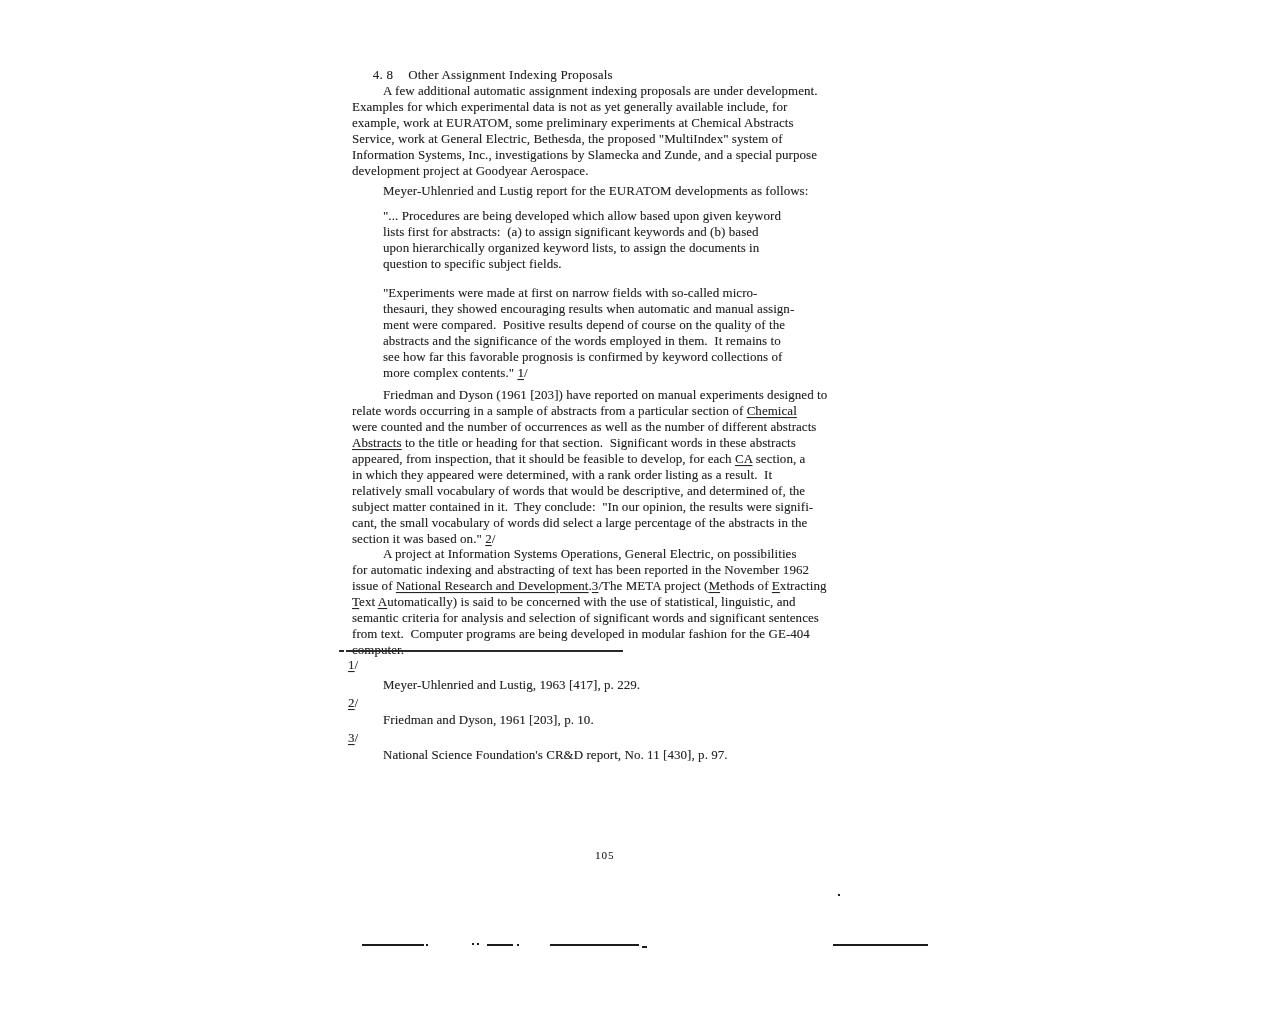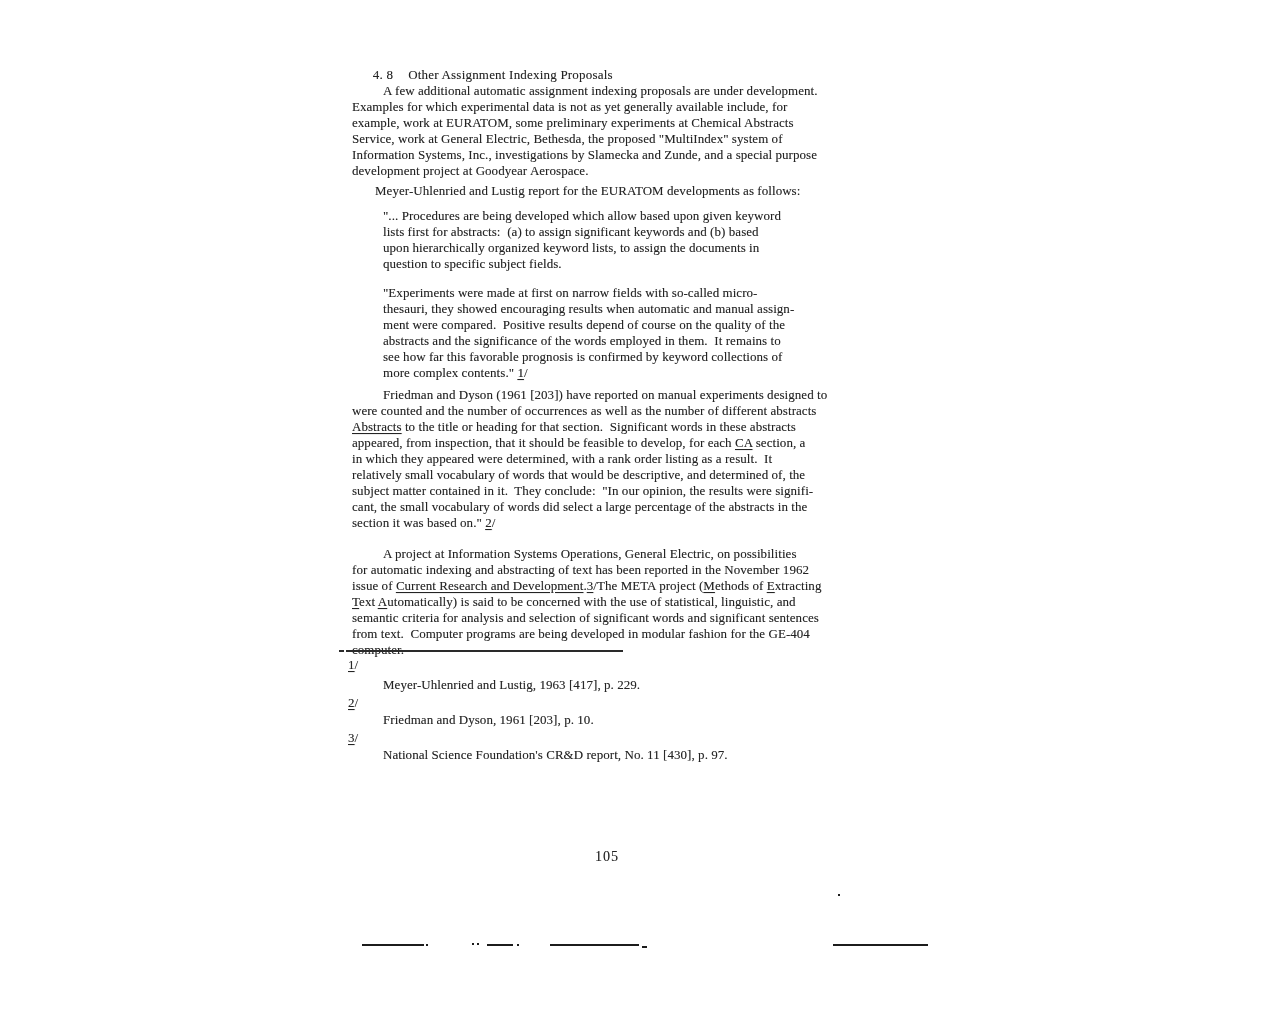--- a/index.html
+++ b/index.html
@@ -39,21 +39,21 @@
     height: 1.7px;
   }
   .speck {
     position: absolute;
     background: #1c1c1c;
     width: 2px;
     height: 2px;
   }
   .pagenum {
     position: absolute;
-    font-size: 14px;
+    font-size: 11px;
     letter-spacing: 1px;
   }
 </style>
 </head>
 <body>
 
 <div class="page">
 
   <div class="block heading" style="left:352px; top:51px;">
     <div class="line">
@@ -63,21 +63,21 @@
 
   <div class="block" style="left:352px; top:83px;">
     <div class="line indent">A few additional automatic assignment indexing proposals are under development.</div>
     <div class="line">Examples for which experimental data is not as yet generally available include, for</div>
     <div class="line">example, work at EURATOM, some preliminary experiments at Chemical Abstracts</div>
     <div class="line">Service, work at General Electric, Bethesda, the proposed "MultiIndex" system of</div>
     <div class="line">Information Systems, Inc., investigations by Slamecka and Zunde, and a special purpose</div>
     <div class="line">development project at Goodyear Aerospace.</div>
   </div>
 
-  <div class="block" style="left:344px; top:183px;text-align:center;">
+  <div class="block" style="left:352px; top:183px;text-align:center;">
     <div class="line indent">Meyer-Uhlenried and Lustig report for the EURATOM developments as follows:</div>
   </div>
 
   <div class="block" style="left:383px; top:208px;">
     <div class="line">"... Procedures are being developed which allow based upon given keyword</div>
     <div class="line">lists first for abstracts:  (a) to assign significant keywords and (b) based</div>
     <div class="line">upon hierarchically organized keyword lists, to assign the documents in</div>
     <div class="line">question to specific subject fields.</div>
   </div>
 
@@ -85,34 +85,35 @@
     <div class="line">"Experiments were made at first on narrow fields with so-called micro-</div>
     <div class="line">thesauri, they showed encouraging results when automatic and manual assign-</div>
     <div class="line">ment were compared.  Positive results depend of course on the quality of the</div>
     <div class="line">abstracts and the significance of the words employed in them.  It remains to</div>
     <div class="line">see how far this favorable prognosis is confirmed by keyword collections of</div>
     <div class="line">more complex contents." <u>1</u>/</div>
   </div>
 
   <div class="block" style="left:352px; top:387px;">
     <div class="line indent">Friedman and Dyson (1961 [203]) have reported on manual experiments designed to</div>
+    <div class="line">relate words occurring in a sample of abstracts from a particular section of <u>Chemical</u></div>
     <div class="line">were counted and the number of occurrences as well as the number of different abstracts</div>
     <div class="line"><u>Abstracts</u> to the title or heading for that section.  Significant words in these abstracts</div>
     <div class="line">appeared, from inspection, that it should be feasible to develop, for each <u>CA</u> section, a</div>
     <div class="line">in which they appeared were determined, with a rank order listing as a result.  It</div>
     <div class="line">relatively small vocabulary of words that would be descriptive, and determined of, the</div>
     <div class="line">subject matter contained in it.  They conclude:  "In our opinion, the results were signifi-</div>
     <div class="line">cant, the small vocabulary of words did select a large percentage of the abstracts in the</div>
     <div class="line">section it was based on." <u>2</u>/</div>
   </div>
 
   <div class="block" style="left:352px; top:546px;">
     <div class="line indent">A project at Information Systems Operations, General Electric, on possibilities</div>
     <div class="line">for automatic indexing and abstracting of text has been reported in the November 1962</div>
-    <div class="line">issue of <u>Current Research and Development</u>.<u>3</u>/The META project (<u>M</u>ethods of <u>E</u>xtracting</div>
+    <div class="line">issue of <u>National Research and Development</u>.<u>3</u>/The META project (<u>M</u>ethods of <u>E</u>xtracting</div>
     <div class="line"><u>T</u>ext <u>A</u>utomatically) is said to be concerned with the use of statistical, linguistic, and</div>
     <div class="line">semantic criteria for analysis and selection of significant words and significant sentences</div>
     <div class="line">from text.  Computer programs are being developed in modular fashion for the GE-404</div>
     <div class="line">computer.</div>
   </div>
 
   <div class="sep-line" style="left:339px; top:650px; width:5px;"></div>
   <div class="sep-line" style="left:346px; top:650px; width:277px;"></div>
 
   <div class="block" style="left:348px; top:657px;">

